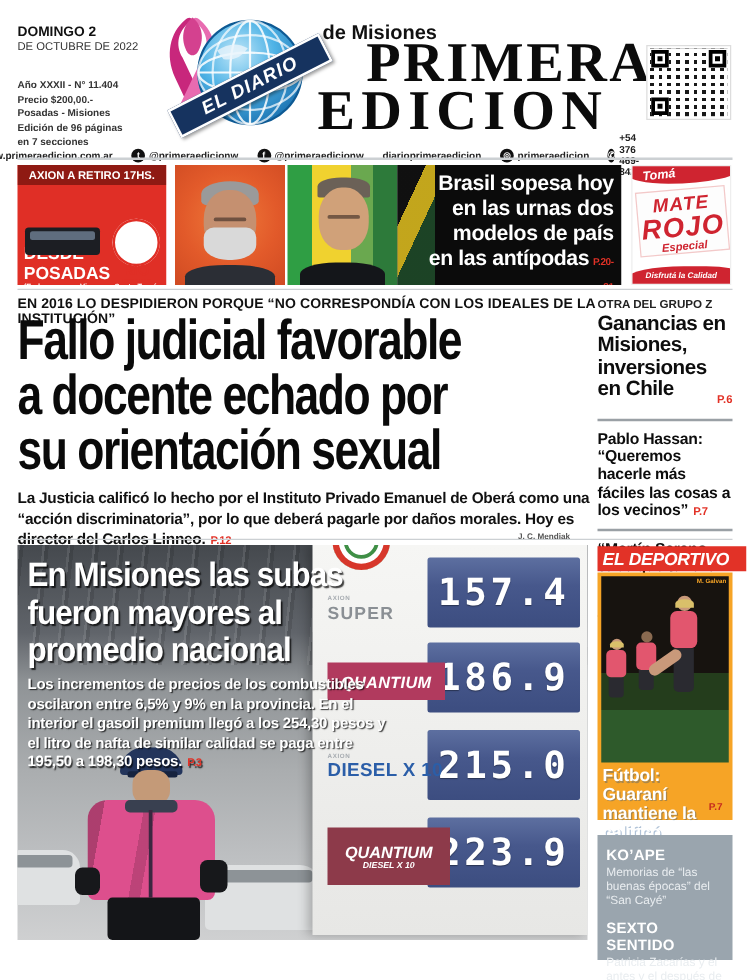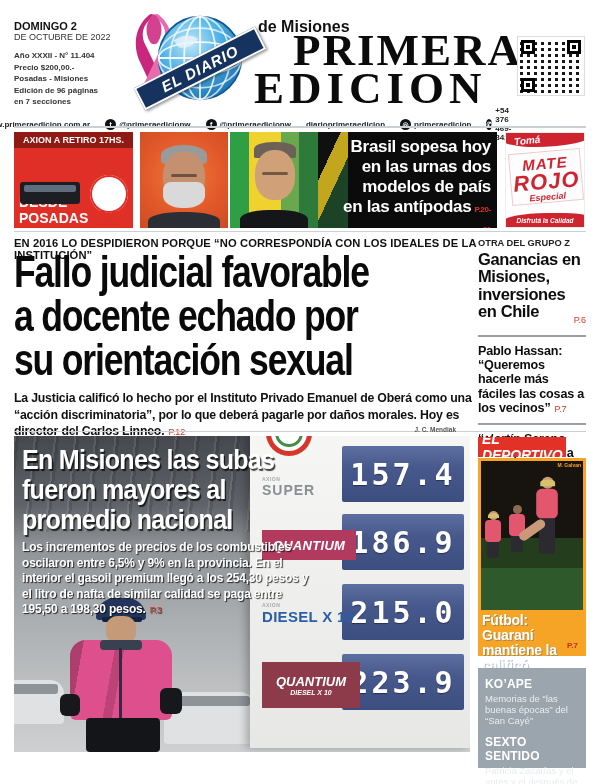--- a/index.html
+++ b/index.html
@@ -4,21 +4,21 @@
 <style>
   * { margin:0; padding:0; box-sizing:border-box; }
   html,body { background:#e8e8e8; }
   body { font-family:"Liberation Sans", sans-serif; }
   #page { position:relative; width:600px; height:784px; background:#fff; margin:0 auto; overflow:hidden; }
   .abs { position:absolute; }
 
   
   .date-block { left:14px; top:20px; width:116px; }
   .date-day { font-weight:700; font-size:11px; color:#111; }
-  .date-sub { font-size:9px; color:#333; margin-bottom:8px; }
+  .date-sub { font-size:9px; color:#333; margin-bottom:20px; }
   .info-line { font-size:8px; font-weight:700; color:#333; line-height:1.45; }
 
   .logo { left:128px; top:10px; width:345px; height:94px; }
   .globe { position:absolute; left:28px; top:4px; width:88px; height:88px; }
   .ribbon { position:absolute; left:0px; top:0px; width:52px; height:92px; }
   .ed-banner { position:absolute; left:4px; top:46px; width:136px; height:25px; background:#16335f;
     border:2px solid #fff; transform:rotate(-27deg); display:flex; align-items:center; justify-content:center;
     color:#fff; font-style:italic; font-weight:700; font-size:15px; letter-spacing:1px; box-shadow:1px 2px 3px rgba(0,0,0,.4); }
   .logo-region { position:absolute; left:130px; top:8px; font-weight:700; font-size:16px; color:#111; }
   .logo-t1 { position:absolute; left:126px; top:20px; font-family:"Liberation Serif", serif; font-weight:700;
@@ -84,31 +84,31 @@
   .mate-l2 { color:#cf2430; font-style:italic; font-weight:700; font-size:22px; letter-spacing:1px; text-align:center; line-height:.9; }
   .mate-l3 { color:#cf2430; font-style:italic; font-weight:700; font-size:9px; text-align:center; }
   .mate-botband { position:absolute; left:-4px; bottom:-5px; width:90px; height:19px; background:#cf2430; border-radius:50% 30% 0 0; }
   .mate-slogan { position:absolute; left:0; bottom:3px; width:100%; text-align:center; color:#fff; font-style:italic; font-weight:700; font-size:6.5px; }
 
   
   .kicker { left:14px; top:237px; width:475px; font-weight:700; font-size:11.2px; color:#111; letter-spacing:.1px; }
   .headline { left:14px; top:250px; width:590px; transform:scaleX(.79); transform-origin:left top;
     font-weight:700; font-size:45px; line-height:.98; letter-spacing:-1.5px; color:#0a0a0a; }
   .deck { left:14px; top:390px; width:464px; font-weight:700; font-size:12.3px; line-height:1.35; color:#111; letter-spacing:-.2px; }
-  .page-red { color:#e23227; font-weight:400; font-size:9px; margin-left:4px; }
+  .page-red { color:#e23227; font-weight:700; font-size:9px; margin-left:4px; }
 
   
   .right-col { left:478px; top:238px; width:108px; }
   .rc-kicker { font-weight:700; font-size:9.3px; color:#222; margin-bottom:3px; }
   .rc-h { font-weight:700; font-size:16.5px; line-height:1.05; letter-spacing:-.4px; color:#0d0d0d; }
   .rc-pg { text-align:right; margin-top:-11px; }
   .rc-div { height:2px; background:#9aa0a5; margin:8px 0 7px; }
   .rc-story { font-weight:700; font-size:12.6px; line-height:1.12; letter-spacing:-.2px; color:#0d0d0d; }
 
-  .dep-banner { left:478px; top:437px; width:88px; height:20px; background:#e23227; color:#fff;
+  .dep-banner { left:478px; top:437px; width:119px; height:20px; background:#e23227; color:#fff;
     font-style:italic; font-weight:700; font-size:14px; display:flex; align-items:center; padding-left:4px; letter-spacing:-.2px; }
   .sports { left:478px; top:458px; width:108px; height:198px; background:#f6a426; padding:3px; }
   .sports-photo { position:relative; width:102px; height:149px; overflow:hidden;
     background:linear-gradient(180deg,#17130f 0 52%,#243d1c 52% 72%,#2e5a2b 72% 100%); }
   .sports-credit { position:absolute; right:2px; top:1px; color:#f6a426; font-weight:700; font-size:5px; }
   .player { position:absolute; }
   .p-head { width:9px; height:9px; border-radius:50%; background:#c9997a; margin:0 auto; }
   .p-hair { width:11px; height:5px; border-radius:50% 50% 0 0; background:#d9c06a; margin:0 auto -7px; position:relative; z-index:2; }
   .p-body { width:16px; height:22px; border-radius:4px; background:#e2566e; margin:0 auto; }
   .p-legs { width:12px; height:16px; background:#2a2a30; margin:0 auto; border-radius:0 0 3px 3px; }

